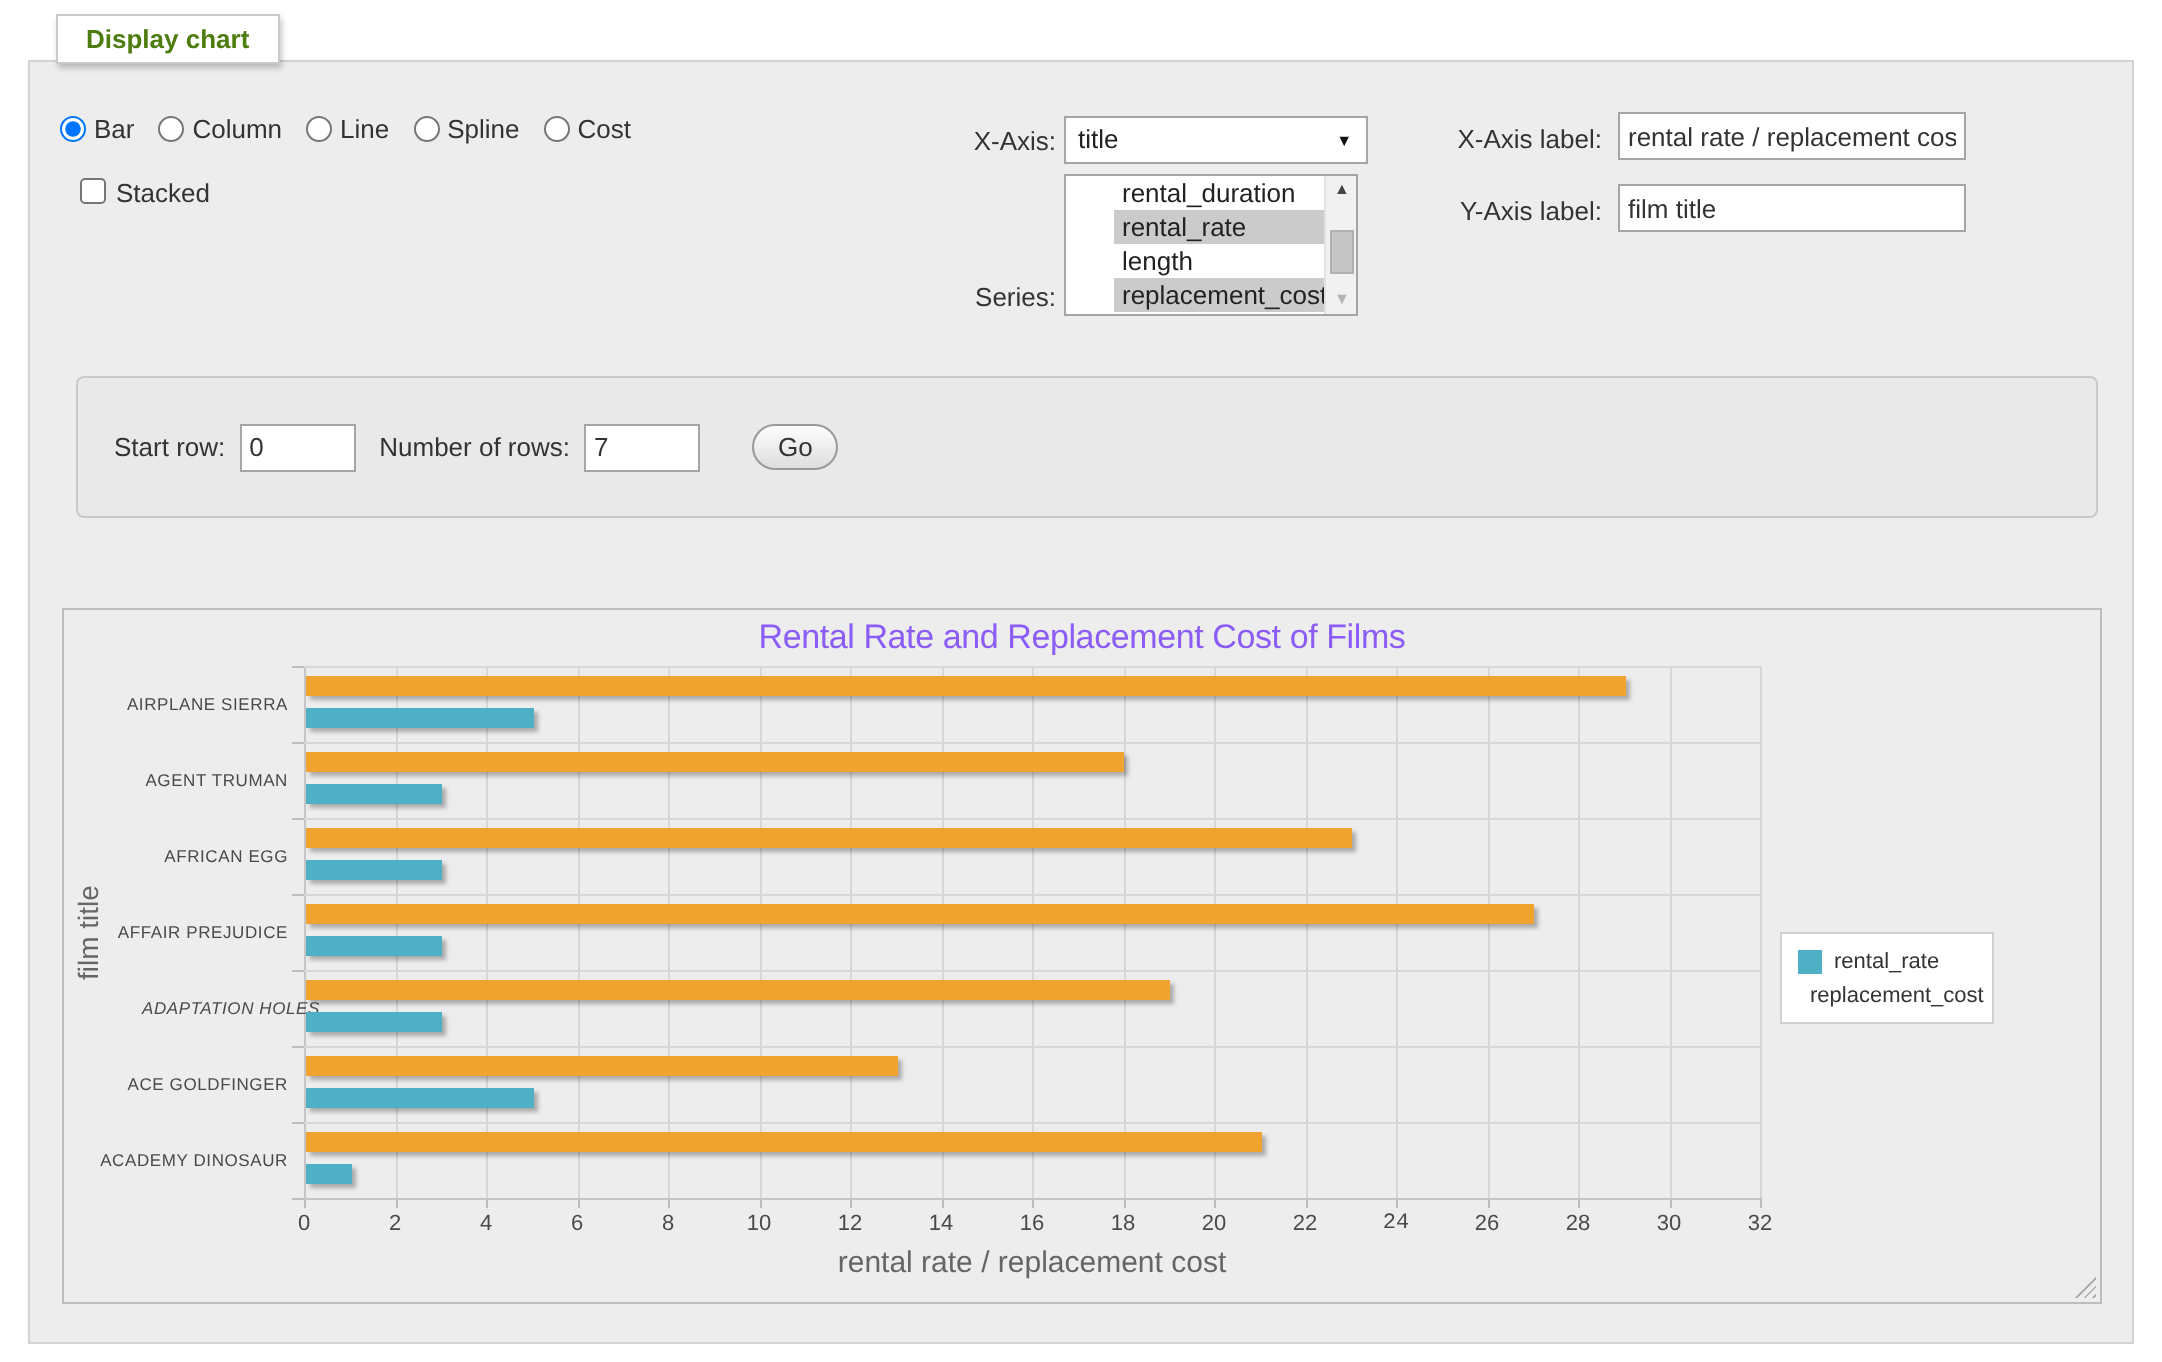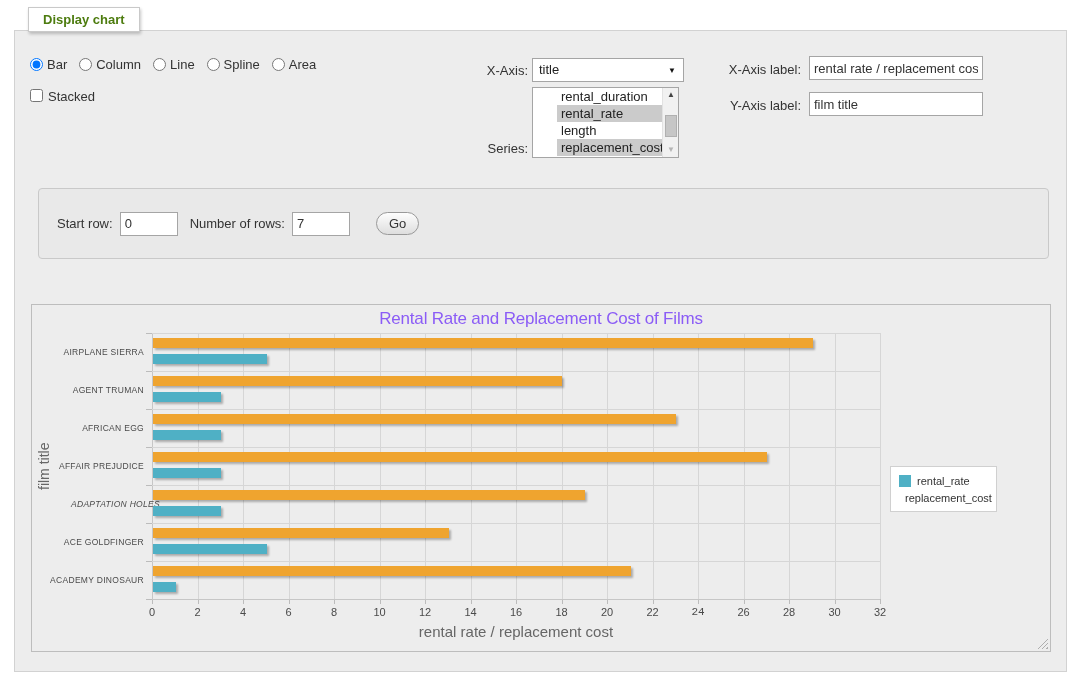--- a/index.html
+++ b/index.html
@@ -5,21 +5,21 @@
   * { box-sizing: border-box; margin: 0; padding: 0; }
   html,body { width:1081px; height:681px; background:#fff; font-family:"Liberation Sans", sans-serif; }
   .fieldset { position:absolute; left:14px; top:30px; width:1053px; height:642px;
     background:#ededed; border:1px solid #d2d2d2; }
   .legend-tab { position:absolute; left:13px; top:-24px; background:#fff; border:1px solid #c9c9c9;
     padding:4px 14px; font-size:13px; font-weight:bold; color:#4d7c0f; box-shadow:1px 2px 3px rgba(0,0,0,.22); }
   .ctl-label { position:absolute; font-size:13px; color:#333; text-align:right; }
   .radio-row { position:absolute; left:15px; top:26px; display:flex; align-items:center; gap:4px; font-size:13px; color:#333; }
   .radio-row label { margin-right:8px; }
   .radio-row input, .chk-row input { width:13px; height:13px; }
-  .chk-row { position:absolute; left:15px; top:58px; display:flex; gap:5px; font-size:13px; color:#333; }
+  .chk-row { position:absolute; left:25px; top:58px; display:flex; gap:5px; font-size:13px; color:#333; }
   input[type=text] { border:1px solid #a5a5a5; background:#fff; font-size:13px; color:#333; padding:2px 4px;
     font-family:"Liberation Sans", sans-serif; white-space:nowrap; overflow:hidden; }
   .title-input { position:absolute; left:16px; top:95px; width:176px; height:24px; }
   .select-box { position:absolute; left:517px; top:27px; width:152px; height:24px; background:#fff;
     border:1px solid #a5a5a5; font-size:13px; color:#222; padding:3px 6px; }
   .select-box .arr { position:absolute; right:7px; top:7px; font-size:8px; color:#111; }
   .listbox { position:absolute; left:517px; top:56px; width:147px; height:71px; background:#fff;
     border:1px solid #a5a5a5; overflow:hidden;padding-left:24px; }
   .listbox .opt { height:17px; line-height:17px; font-size:13px; color:#222; padding-left:4px; white-space:nowrap; }
   .listbox .opt.sel { background:#cbcbcb; }
@@ -66,21 +66,21 @@
   <div class="radio-row">
     <input type="radio" name="ctype" id="r0" checked="" style="">
     <label for="r0">Bar</label>
     <input type="radio" name="ctype" id="r1" style="">
     <label for="r1">Column</label>
     <input type="radio" name="ctype" id="r2" style="">
     <label for="r2">Line</label>
     <input type="radio" name="ctype" id="r3" style="">
     <label for="r3">Spline</label>
     <input type="radio" name="ctype" id="r4" style="">
-    <label for="r4">Area</label>
+    <label for="r4">Cost</label>
   </div>
 
   <div class="chk-row">
     <input type="checkbox" id="stacked" style="">
     <label for="stacked">Stacked</label>
   </div>
 
 
   <div class="ctl-label" style="left:433px; top:32px; width:80px;">X-Axis:</div>
   <div class="select-box">

